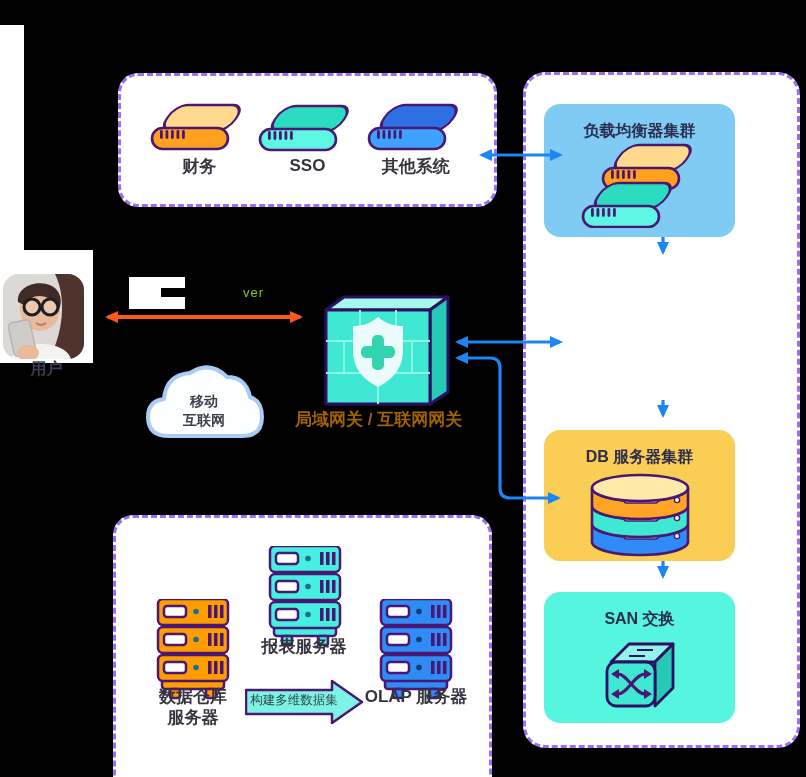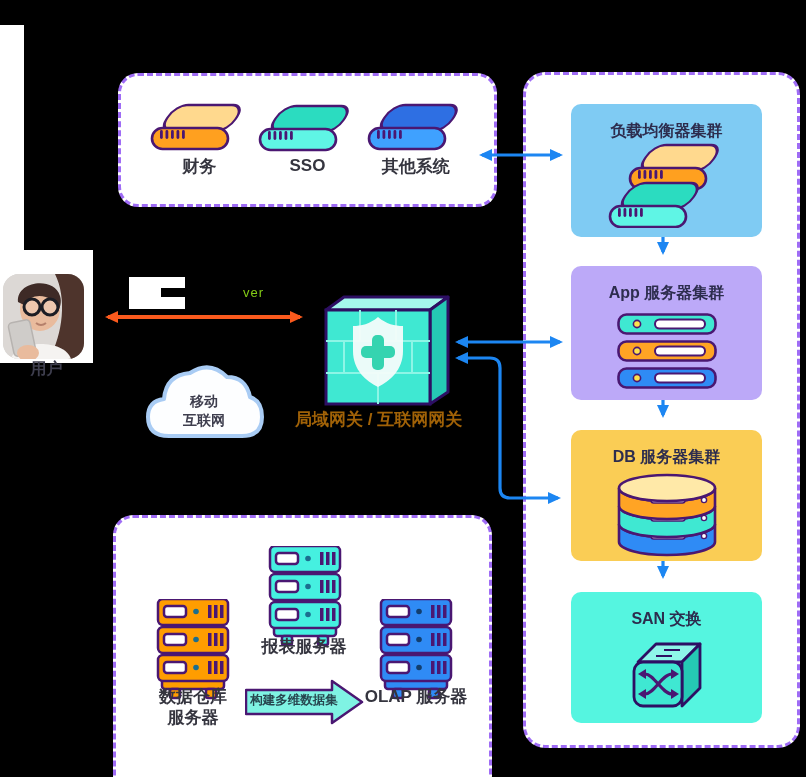--- a/index.html
+++ b/index.html
@@ -23,38 +23,38 @@
   
   .dashed-box{background:#fff;border:3px dashed #9F6CF5;border-radius:20px;box-sizing:border-box;}
   #box-external{left:118px;top:73px;width:379px;height:134px;display:flex;align-items:center;
                 justify-content:space-around;padding:17px 24px;}
   #box-right{left:523px;top:72px;width:277px;height:676px;border-radius:22px;}
   #box-bottom{left:113px;top:515px;width:379px;height:280px;}
 
   .ext-item{display:flex;flex-direction:column;align-items:center;width:108px;}
   .ext-label{margin-top:4px;font-size:17px;font-weight:bold;color:#35353F;}
 
-  .card{position:absolute;left:45px;width:191px;border-radius:10px;display:flex;
+  .card{position:absolute;left:18px;width:191px;border-radius:16px;display:flex;
         flex-direction:column;align-items:center;}
   .card-title{margin-top:17px;font-size:16px;font-weight:600;color:#2D2D4E;}
   #card-lb{top:29px;height:133px;}
   #card-app{top:191px;height:134px;}
   #card-db{top:355px;height:131px;}
   #card-san{top:517px;height:131px;}
   .bars{display:flex;flex-direction:column;gap:5px;margin-top:9px;}
 
   
   .tower{position:absolute;}
   .tw-label{position:absolute;font-size:17px;font-weight:bold;color:#35353F;text-align:center;line-height:21px;}
   #lbl-report{left:128px;top:118px;width:120px;}
   #lbl-wh{left:17px;top:168px;width:120px;}
   #lbl-olap{left:240px;top:168px;width:120px;}
   #block-arrow{left:129px;top:161px;}
   #block-arrow-label{left:132px;top:174px;width:92px;text-align:center;font-size:12.5px;
-                     font-weight:bold;color:#27464F;}
+                     font-weight:normal;color:#27464F;}
 
   
   #cloud{left:143px;top:356px;}
   #cloud-text{left:143px;top:392px;width:122px;text-align:center;color:#3E3E4E;
               font-size:14px;font-weight:bold;line-height:19px;}
 
   
   #gateway{left:318px;top:293px;z-index:4;}
   #gateway-label{left:295px;top:408px;width:182px;color:#a16207;
                  font-size:17px;font-weight:bold;}
@@ -187,40 +187,20 @@
               <rect x="10" y="27" width="2.8" height="9" rx="1.4"></rect>
               <rect x="15.5" y="27" width="2.8" height="9" rx="1.4"></rect>
               <rect x="21" y="27" width="2.8" height="9" rx="1.4"></rect>
               <rect x="26.5" y="27" width="2.8" height="9" rx="1.4"></rect>
               <rect x="32" y="27" width="2.8" height="9" rx="1.4"></rect>
             </g>
         </g>
       </svg>
     </div>
 
-    <div class="card" id="card-app" style="background-color: rgb(188, 169, 248);">
-      <div class="card-title">App 服务器集群</div>
-      <div class="bars">
-        <svg width="100" height="22" viewBox="0 0 100 22">
-            <rect x="1.5" y="1.5" width="97" height="19" rx="8" fill="#3FE8D2" stroke="#4A1772" stroke-width="2.6"></rect>
-            <circle cx="20" cy="11" r="3.6" fill="#FFE14D" stroke="#4A1772" stroke-width="1.6"></circle>
-            <rect x="38" y="6.5" width="50" height="9" rx="4.5" fill="#fff" stroke="#4A1772" stroke-width="2"></rect>
-          </svg>
-        <svg width="100" height="22" viewBox="0 0 100 22">
-            <rect x="1.5" y="1.5" width="97" height="19" rx="8" fill="#FFA424" stroke="#4A1772" stroke-width="2.6"></rect>
-            <circle cx="20" cy="11" r="3.6" fill="#FFE14D" stroke="#4A1772" stroke-width="1.6"></circle>
-            <rect x="38" y="6.5" width="50" height="9" rx="4.5" fill="#fff" stroke="#4A1772" stroke-width="2"></rect>
-          </svg>
-        <svg width="100" height="22" viewBox="0 0 100 22">
-            <rect x="1.5" y="1.5" width="97" height="19" rx="8" fill="#2F8BF5" stroke="#4A1772" stroke-width="2.6"></rect>
-            <circle cx="20" cy="11" r="3.6" fill="#FFE14D" stroke="#4A1772" stroke-width="1.6"></circle>
-            <rect x="38" y="6.5" width="50" height="9" rx="4.5" fill="#fff" stroke="#4A1772" stroke-width="2"></rect>
-          </svg>
-      </div>
-    </div>
 
     <div class="card" id="card-db" style="background-color: rgb(250, 205, 85);">
       <div class="card-title">DB 服务器集群</div>
       <svg width="112" height="88" viewBox="0 0 112 88" style="margin-top:4px">
         <path d="M8,52 V70 A48,13 0 0 0 104,70 V52 A48,13 0 0 1 8,52 Z" fill="#2F8BF5" stroke="#4A1772" stroke-width="2.6"></path>
         <rect x="40" y="62" width="34" height="5" rx="2.5" fill="#fff" stroke="#4A1772" stroke-width="1.4"></rect>
         <circle cx="93" cy="64" r="2.6" fill="#fff" stroke="#4A1772" stroke-width="1.4"></circle>
         <path d="M8,34 V52 A48,13 0 0 0 104,52 V34 A48,13 0 0 1 8,34 Z" fill="#3FE8D2" stroke="#4A1772" stroke-width="2.6"></path>
         <rect x="40" y="44" width="34" height="5" rx="2.5" fill="#fff" stroke="#4A1772" stroke-width="1.4"></rect>
         <circle cx="93" cy="46" r="2.6" fill="#fff" stroke="#4A1772" stroke-width="1.4"></circle>

